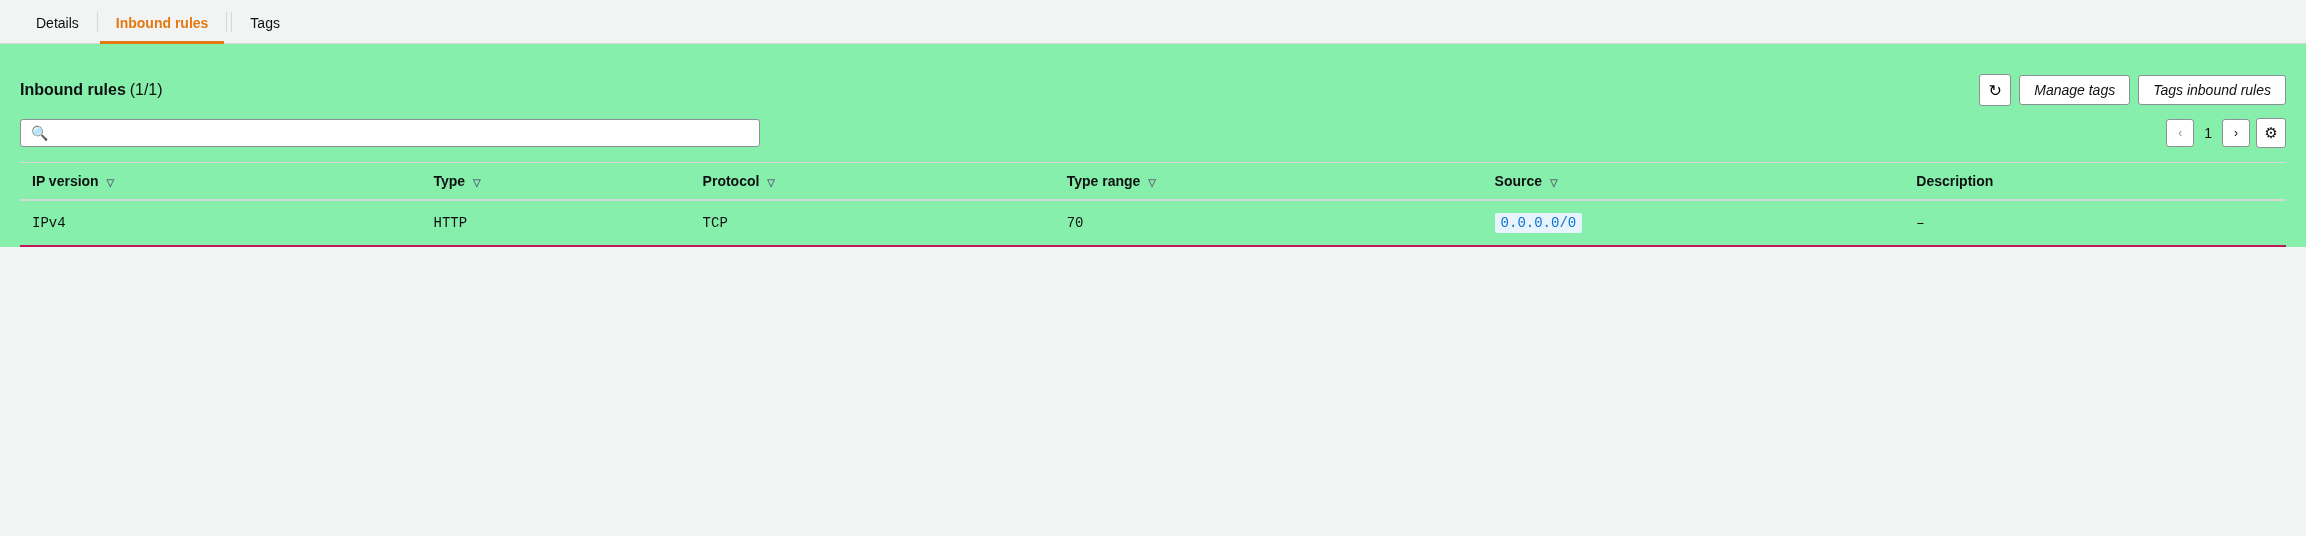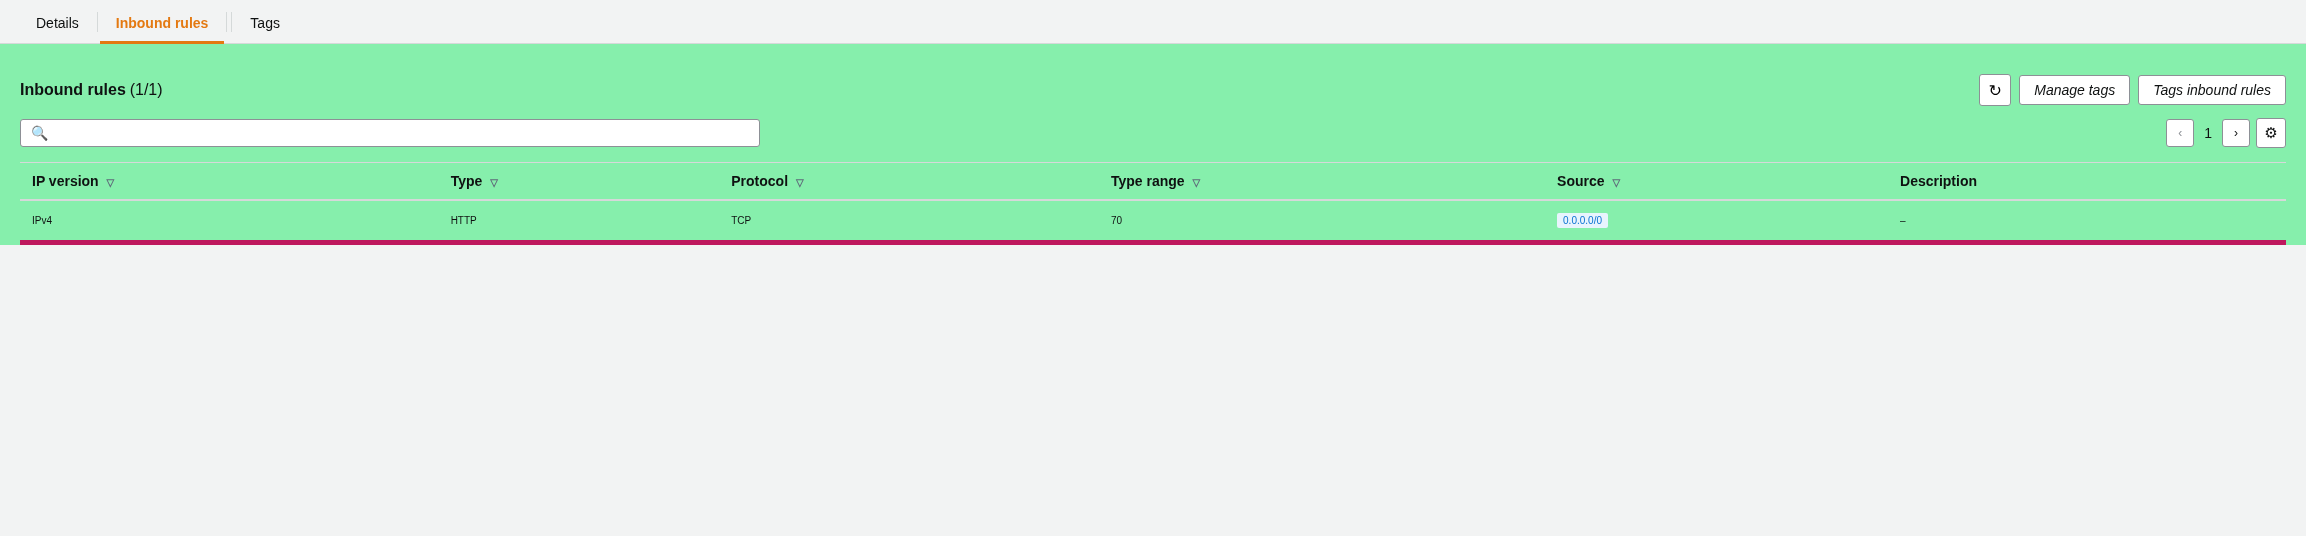--- a/index.html
+++ b/index.html
@@ -199,23 +199,24 @@
     th .sort-icon {
       display: inline-block;
       margin-left: 4px;
       font-size: 10px;
       color: #5f6b7a;
       vertical-align: middle;
     }
 
     td {
       padding: 12px 12px;
-      font-size: 10px;
-      color: #0f1111;
-      border-bottom: 5px solid #be185d;
+      font-size: 14px;
+      color: #0f1111;
+      border-bottom: 2px solid #be185d;
+      font-family: Liberation Mono, monospace;
     }
 
     .highlighted-cell {
       background: #e8f4fd;
       color: #0972d3;
       padding: 2px 6px;
       border-radius: 2px;
       display: inline-block;
     }
 

